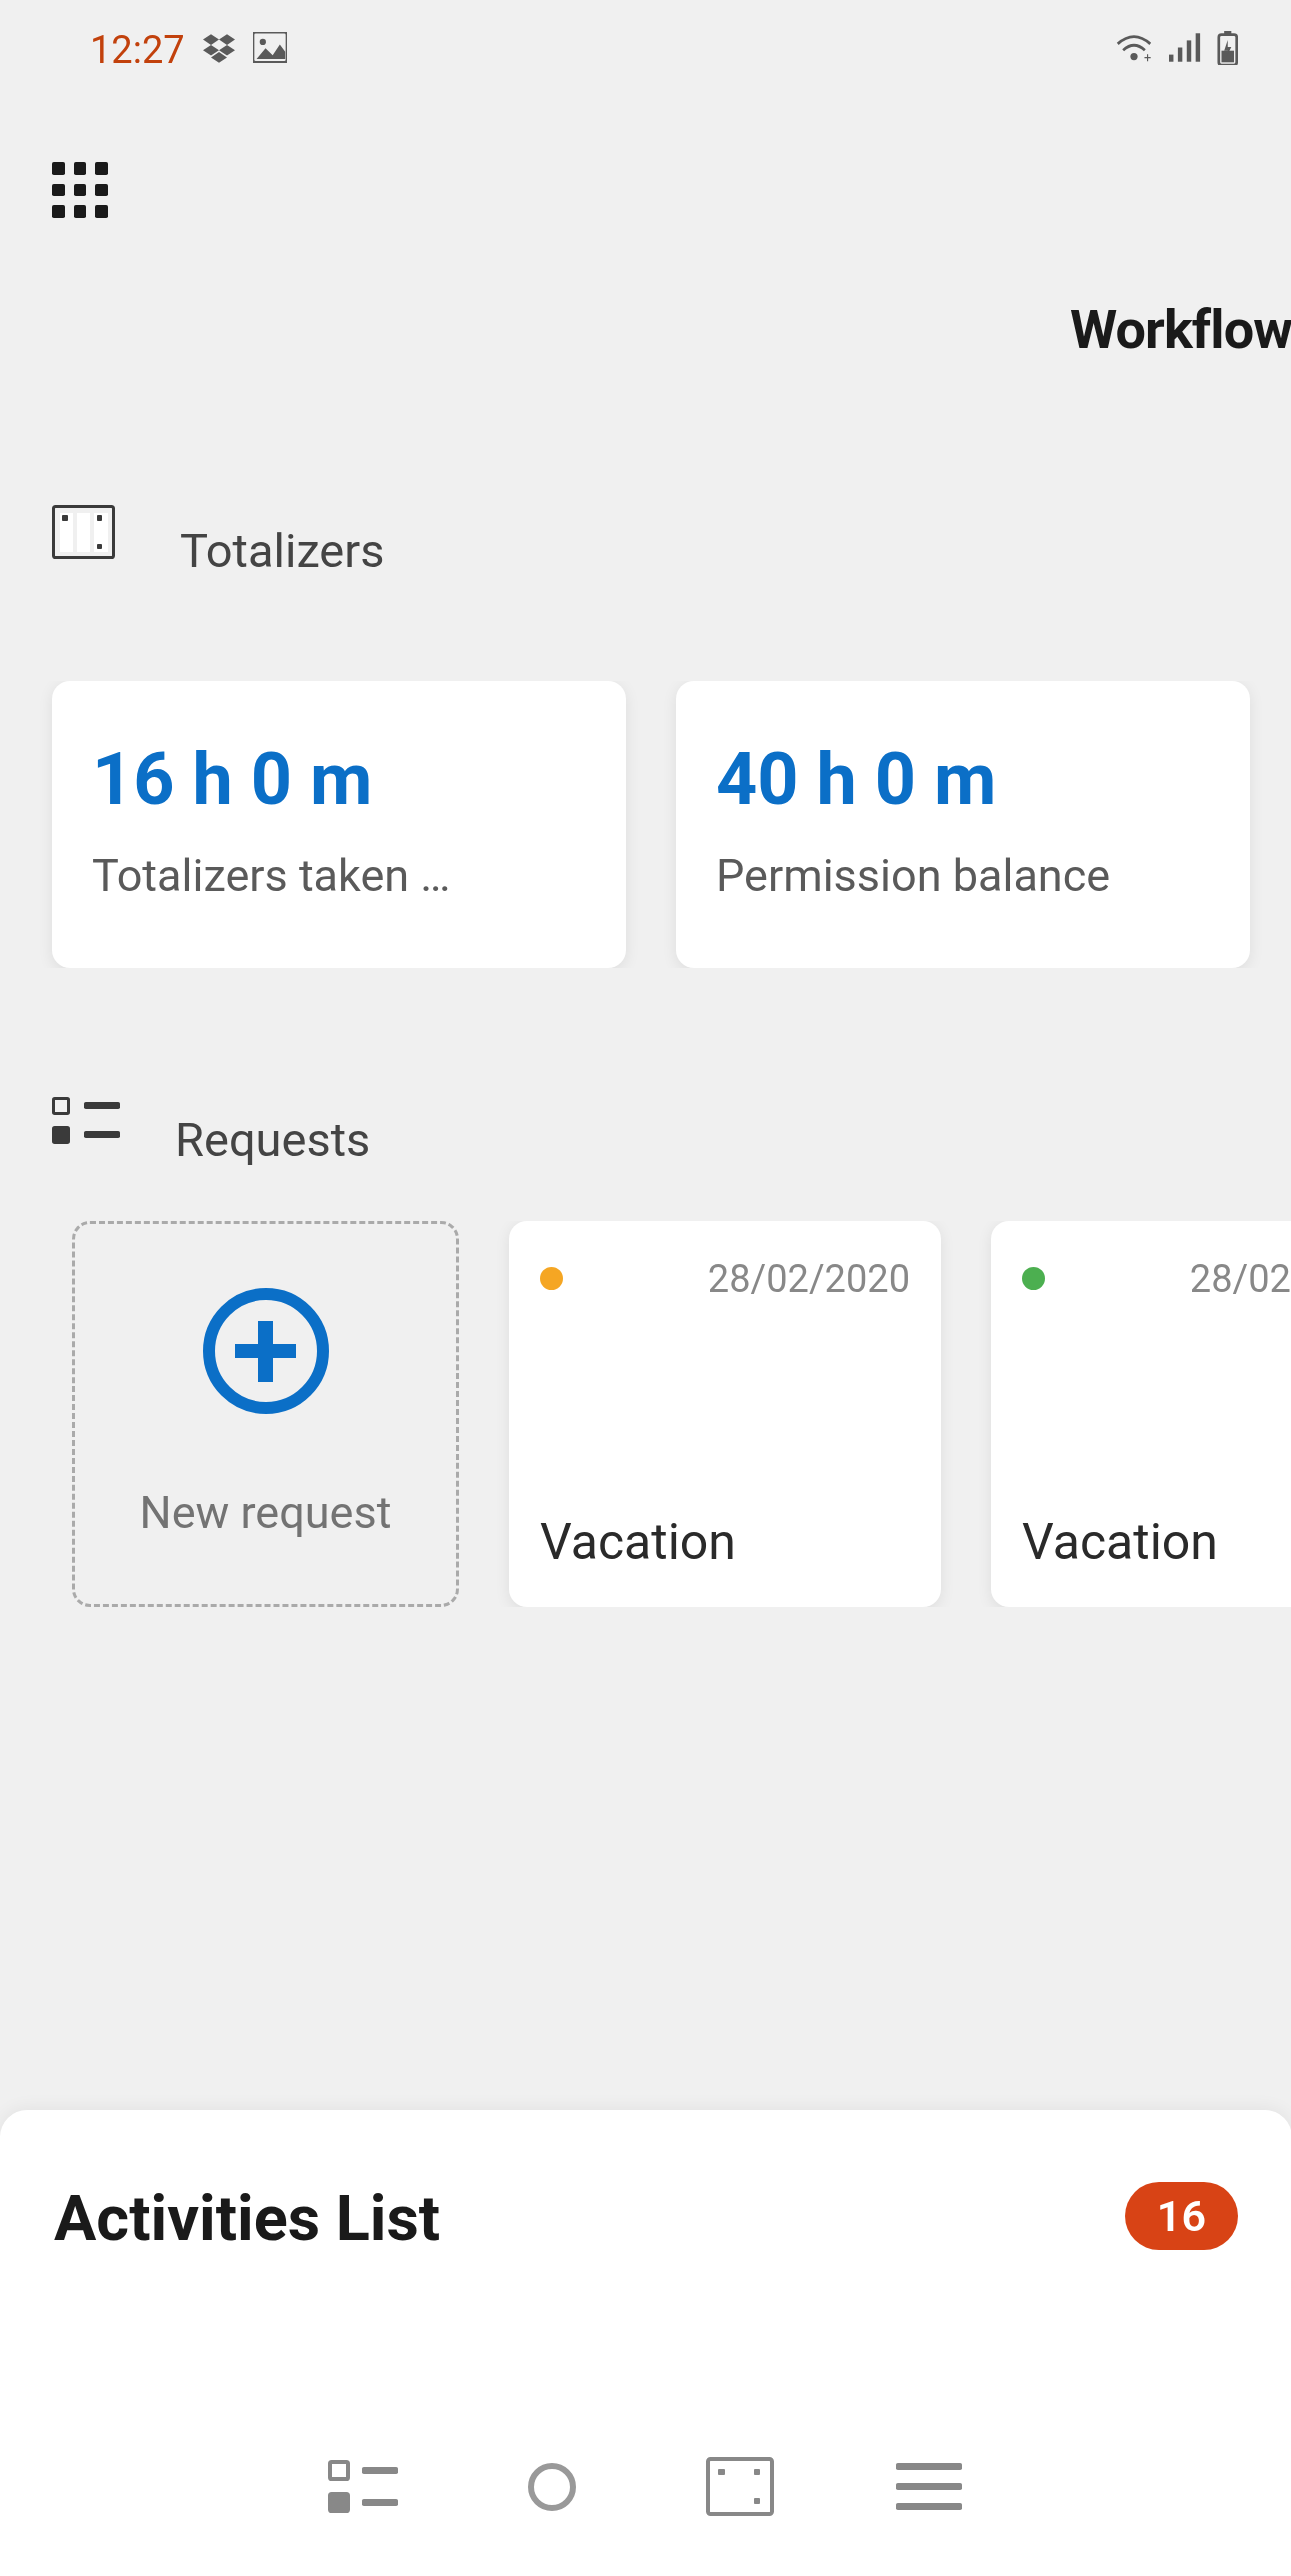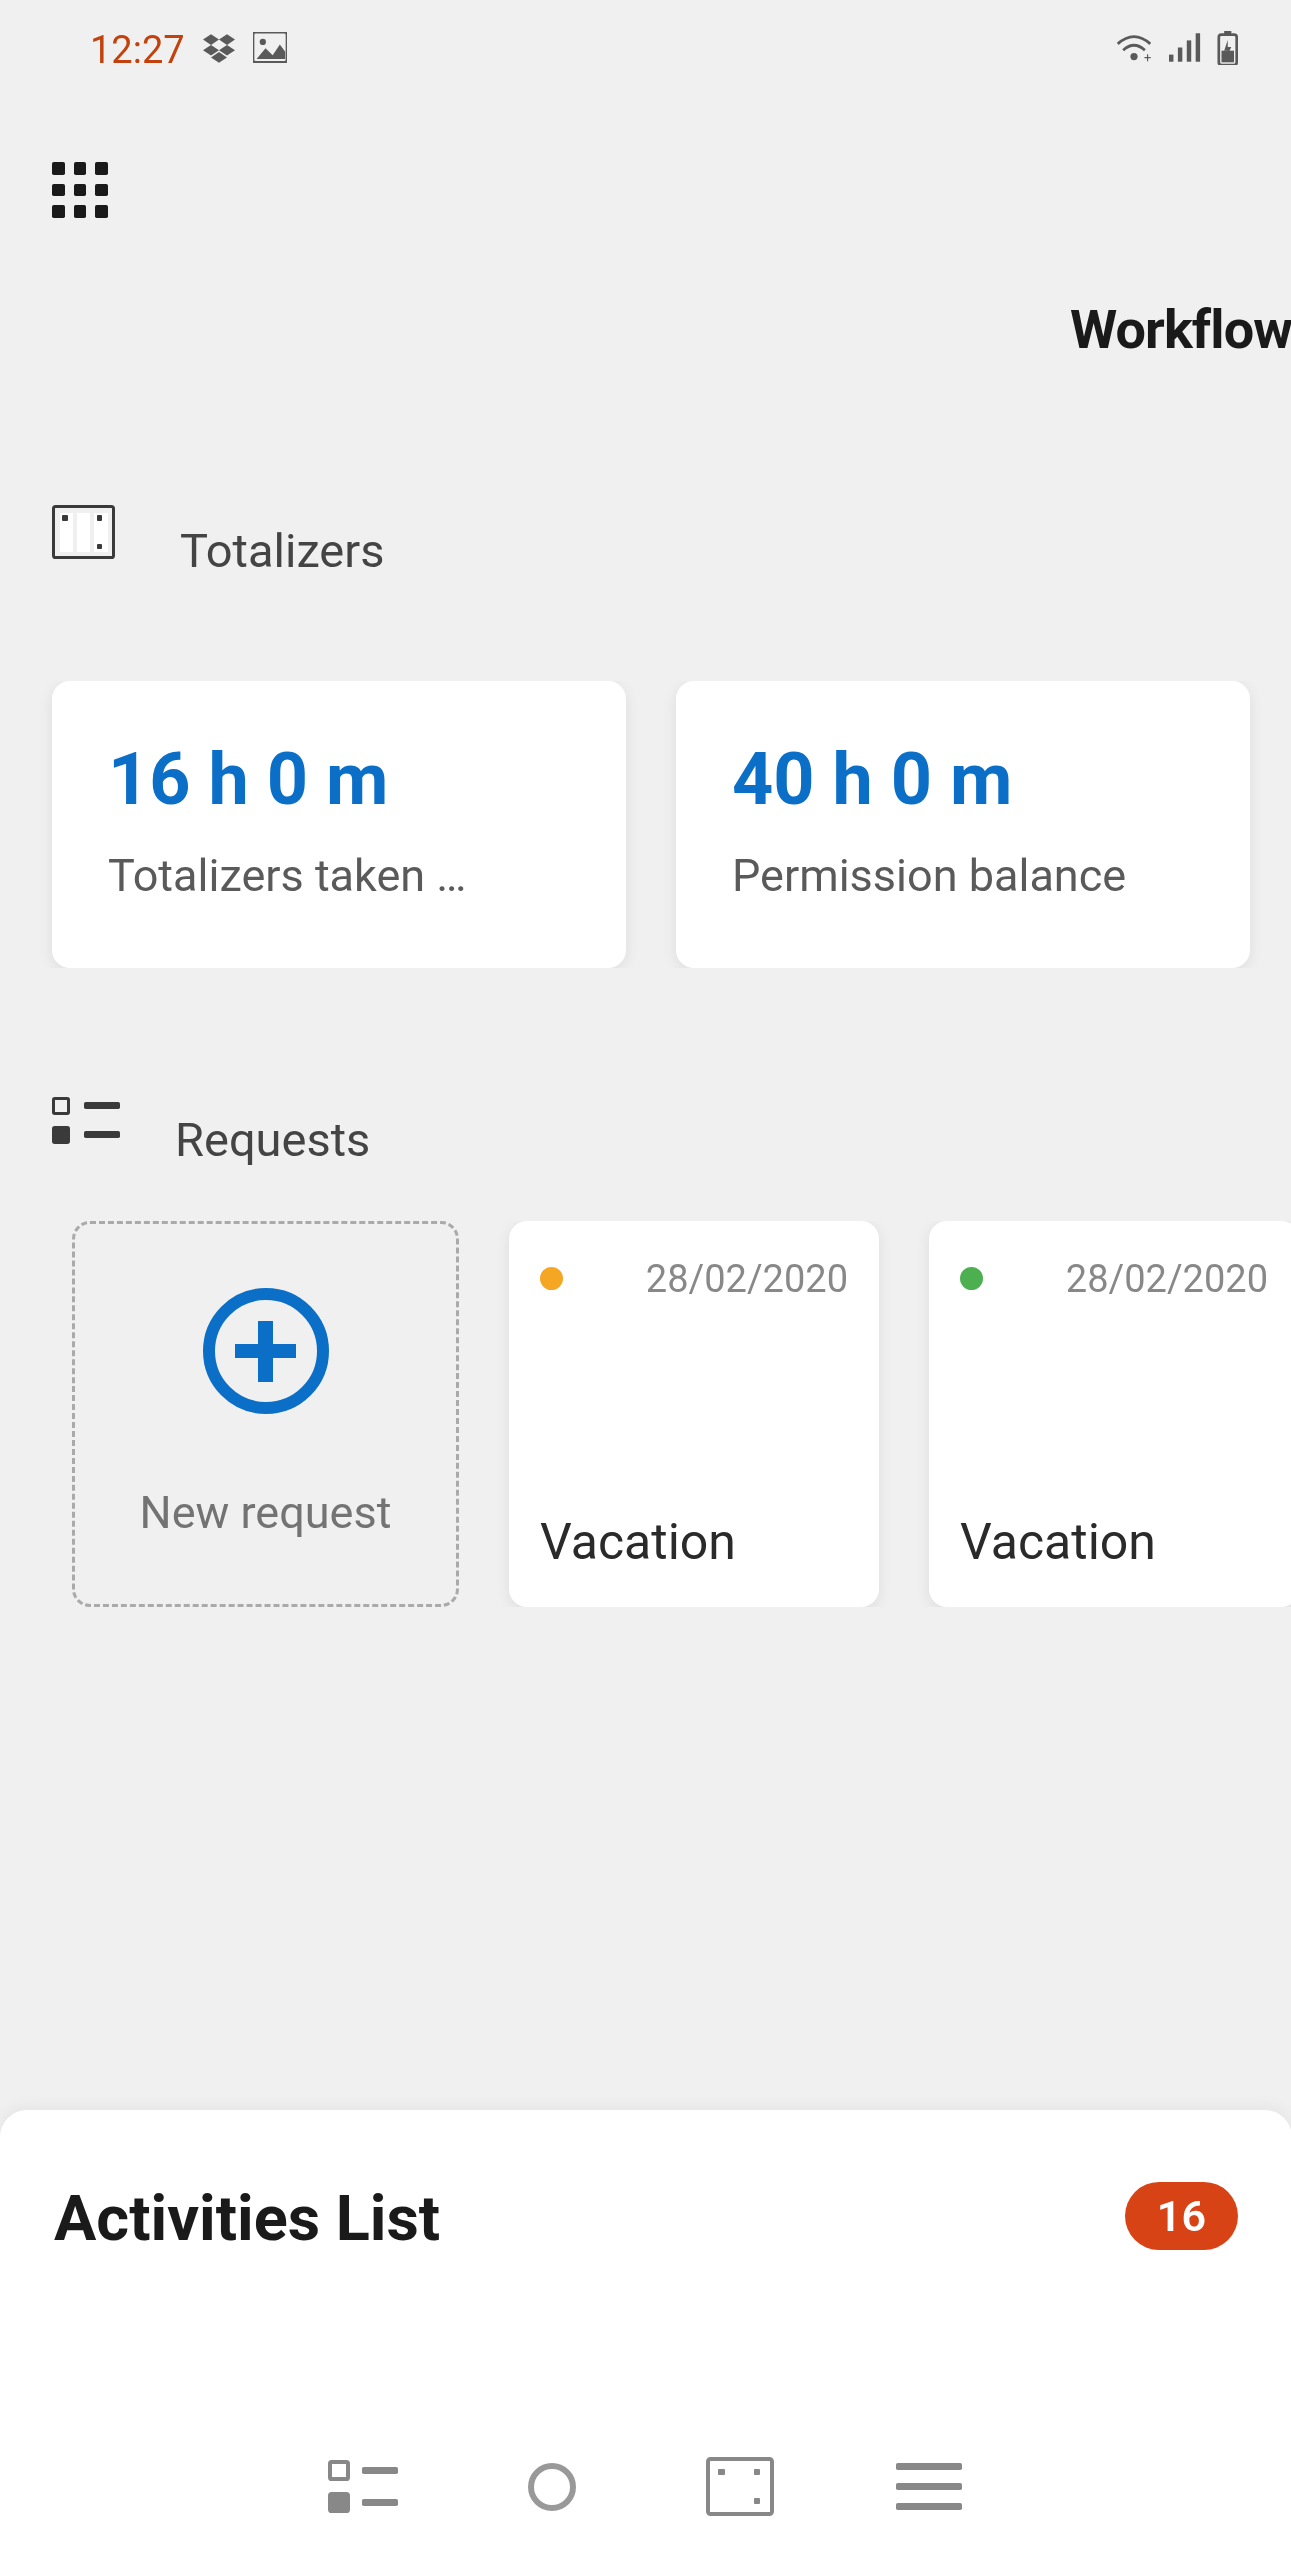--- a/index.html
+++ b/index.html
@@ -86,21 +86,21 @@
       margin-top: 103px;
       padding-left: 52px;
       overflow: hidden;
     }
     .totalizer-card {
       width: 574px;
       height: 287px;
       background: #fff;
       border-radius: 18px;
       box-shadow: 0 3.6px 14.4px rgba(0,0,0,0.08);
-      padding: 56px 56px;
+      padding: 56px 40px;
       flex-shrink: 0;
     }
     .totalizer-value {
       font-size: 72px;
       font-weight: 700;
       color: #0b6fc7;
       margin-bottom: 27px;
     }
     .totalizer-label {
       font-size: 45px;
@@ -156,21 +156,21 @@
     .plus-circle::before, .plus-circle::after {
       content: '';
       position: absolute;
       background: #0b6fc7;
     }
     .plus-circle::before { width: 61px; height: 14.4px; }
     .plus-circle::after { width: 14.4px; height: 61px; }
     .new-request-label { font-size: 45px; color: #737373; }
     
     .request-card {
-      width: 370px;
+      width: 432px;
       height: 386px;
       background: #fff;
       border-radius: 18px;
       box-shadow: 0 3.6px 14.4px rgba(0,0,0,0.08);
       padding: 36px 31px;
       display: flex;
       flex-direction: column;
       justify-content: space-between;
       flex-shrink: 0;
     }

